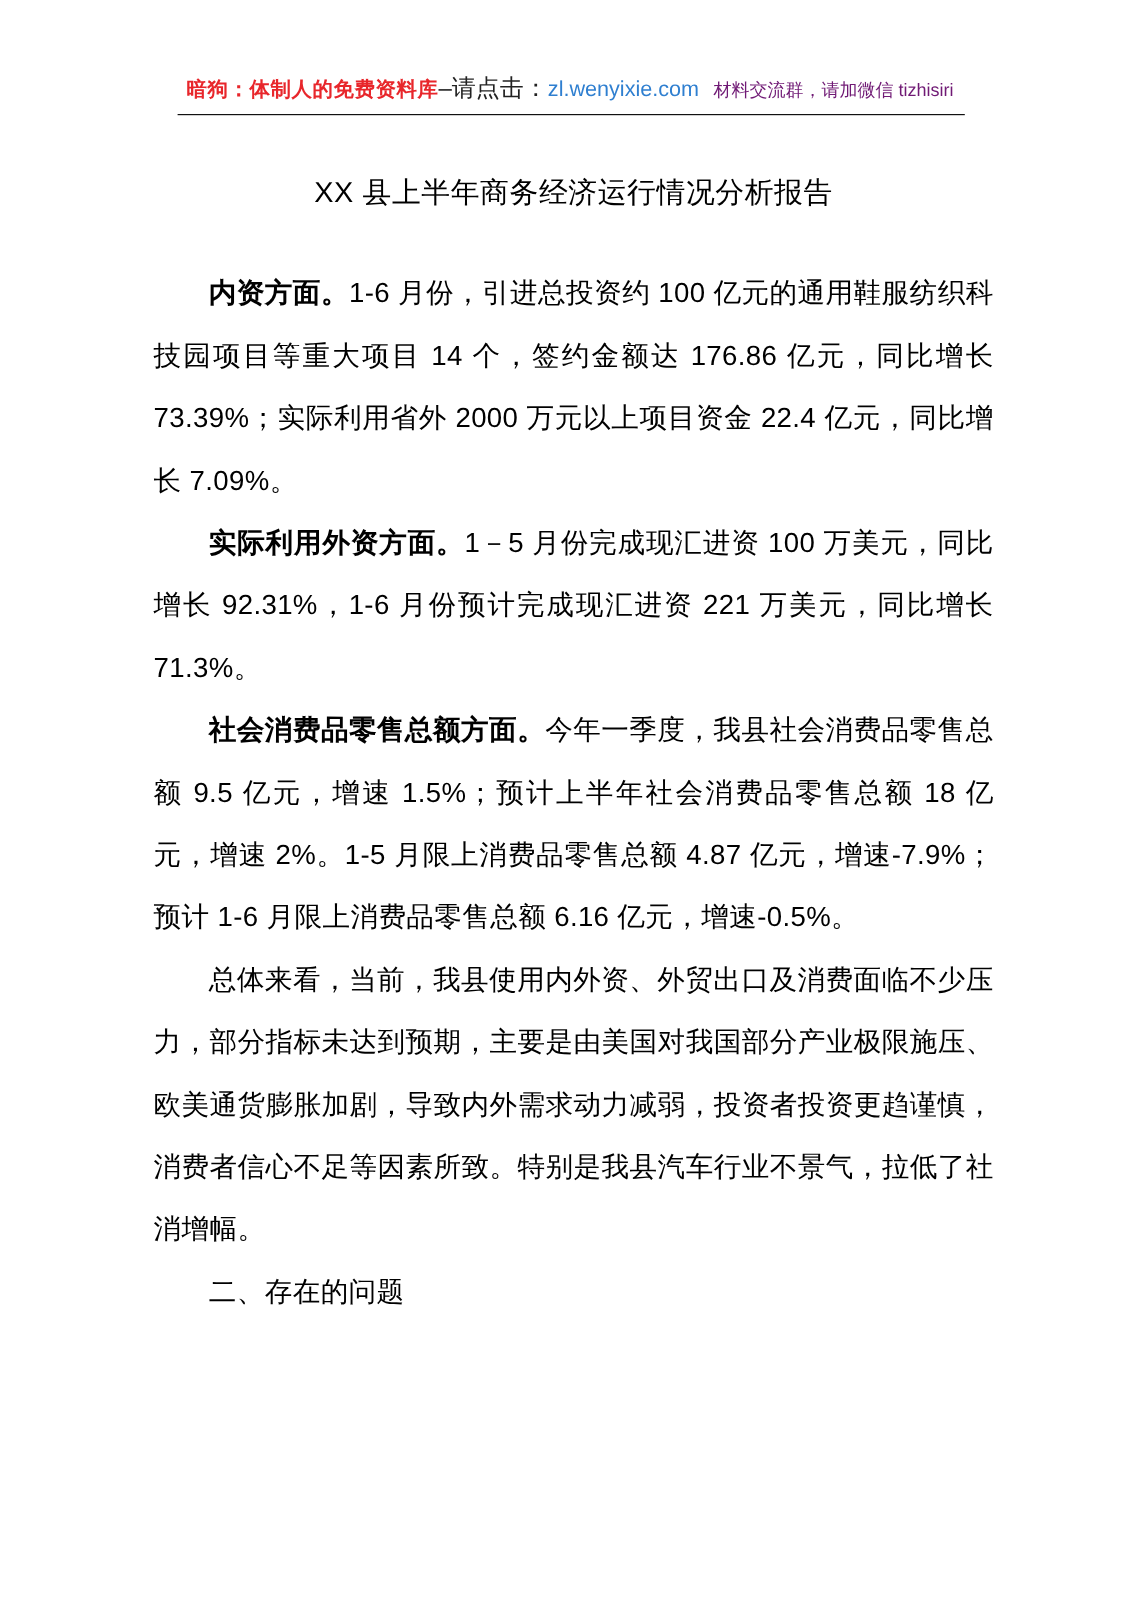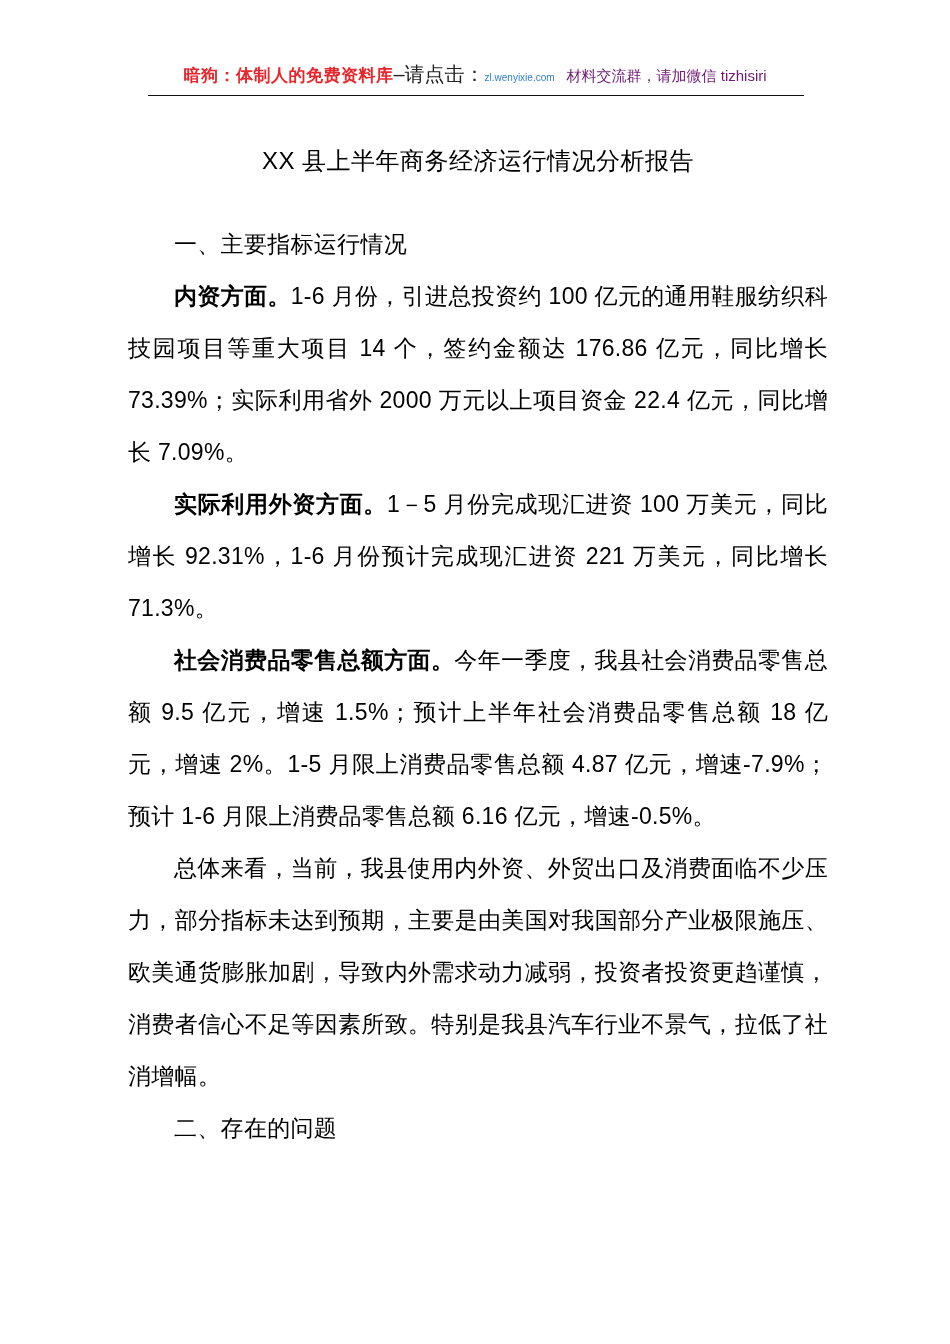--- a/index.html
+++ b/index.html
@@ -39,21 +39,21 @@
     font-weight: bold;
     letter-spacing: 0.5px;
   }
   .banner .click {
     color: #222222;
     font-size: 20px;
     font-weight: normal;
   }
   .banner .link {
     color: #2f7fd0;
-    font-size: 10px;
+    font-size: 18px;
   }
   .banner .tail {
     color: #701a75;
     font-size: 15px;
     margin-left: 12px;
   }
   .banner-rule {
     position: absolute;
     top: 95px;
     left: 148px;
@@ -100,21 +100,20 @@
 
   <div class="banner">
     <span class="red">暗狗：体制人的免费资料库</span><span class="click">–请点击：</span><span class="link">zl.wenyixie.com</span><span class="tail">材料交流群，请加微信 tizhisiri</span>
   </div>
   <div class="banner-rule"></div>
 
   <div class="doc">
 
     <div class="doc-title">XX 县上半年商务经济运行情况分析报告</div>
 
-    <p class="para indent">一、主要指标运行情况</p>
 
     <p class="para indent"><span class="b">内资方面。</span><span>1-6 月份，引进总投资约 100 亿元的通用鞋服纺织科技园项目等重大项目 14 个，签约金额达 176.86 亿元，同比增长 73.39%；实际利用省外 2000 万元以上项目资金 22.4 亿元，同比增长 7.09%。</span></p>
 
     <p class="para indent"><span class="b">实际利用外资方面。</span><span>1－5 月份完成现汇进资 100 万美元，同比增长 92.31%，1-6 月份预计完成现汇进资 221 万美元，同比增长 71.3%。</span></p>
 
 
     <p class="para indent"><span class="b">社会消费品零售总额方面。</span><span>今年一季度，我县社会消费品零售总额 9.5 亿元，增速 1.5%；预计上半年社会消费品零售总额 18 亿元，增速 2%。1-5 月限上消费品零售总额 4.87 亿元，增速-7.9%；预计 1-6 月限上消费品零售总额 6.16 亿元，增速-0.5%。</span></p>
 
     <p class="para indent">总体来看，当前，我县使用内外资、外贸出口及消费面临不少压力，部分指标未达到预期，主要是由美国对我国部分产业极限施压、欧美通货膨胀加剧，导致内外需求动力减弱，投资者投资更趋谨慎，消费者信心不足等因素所致。特别是我县汽车行业不景气，拉低了社消增幅。</p>
 

